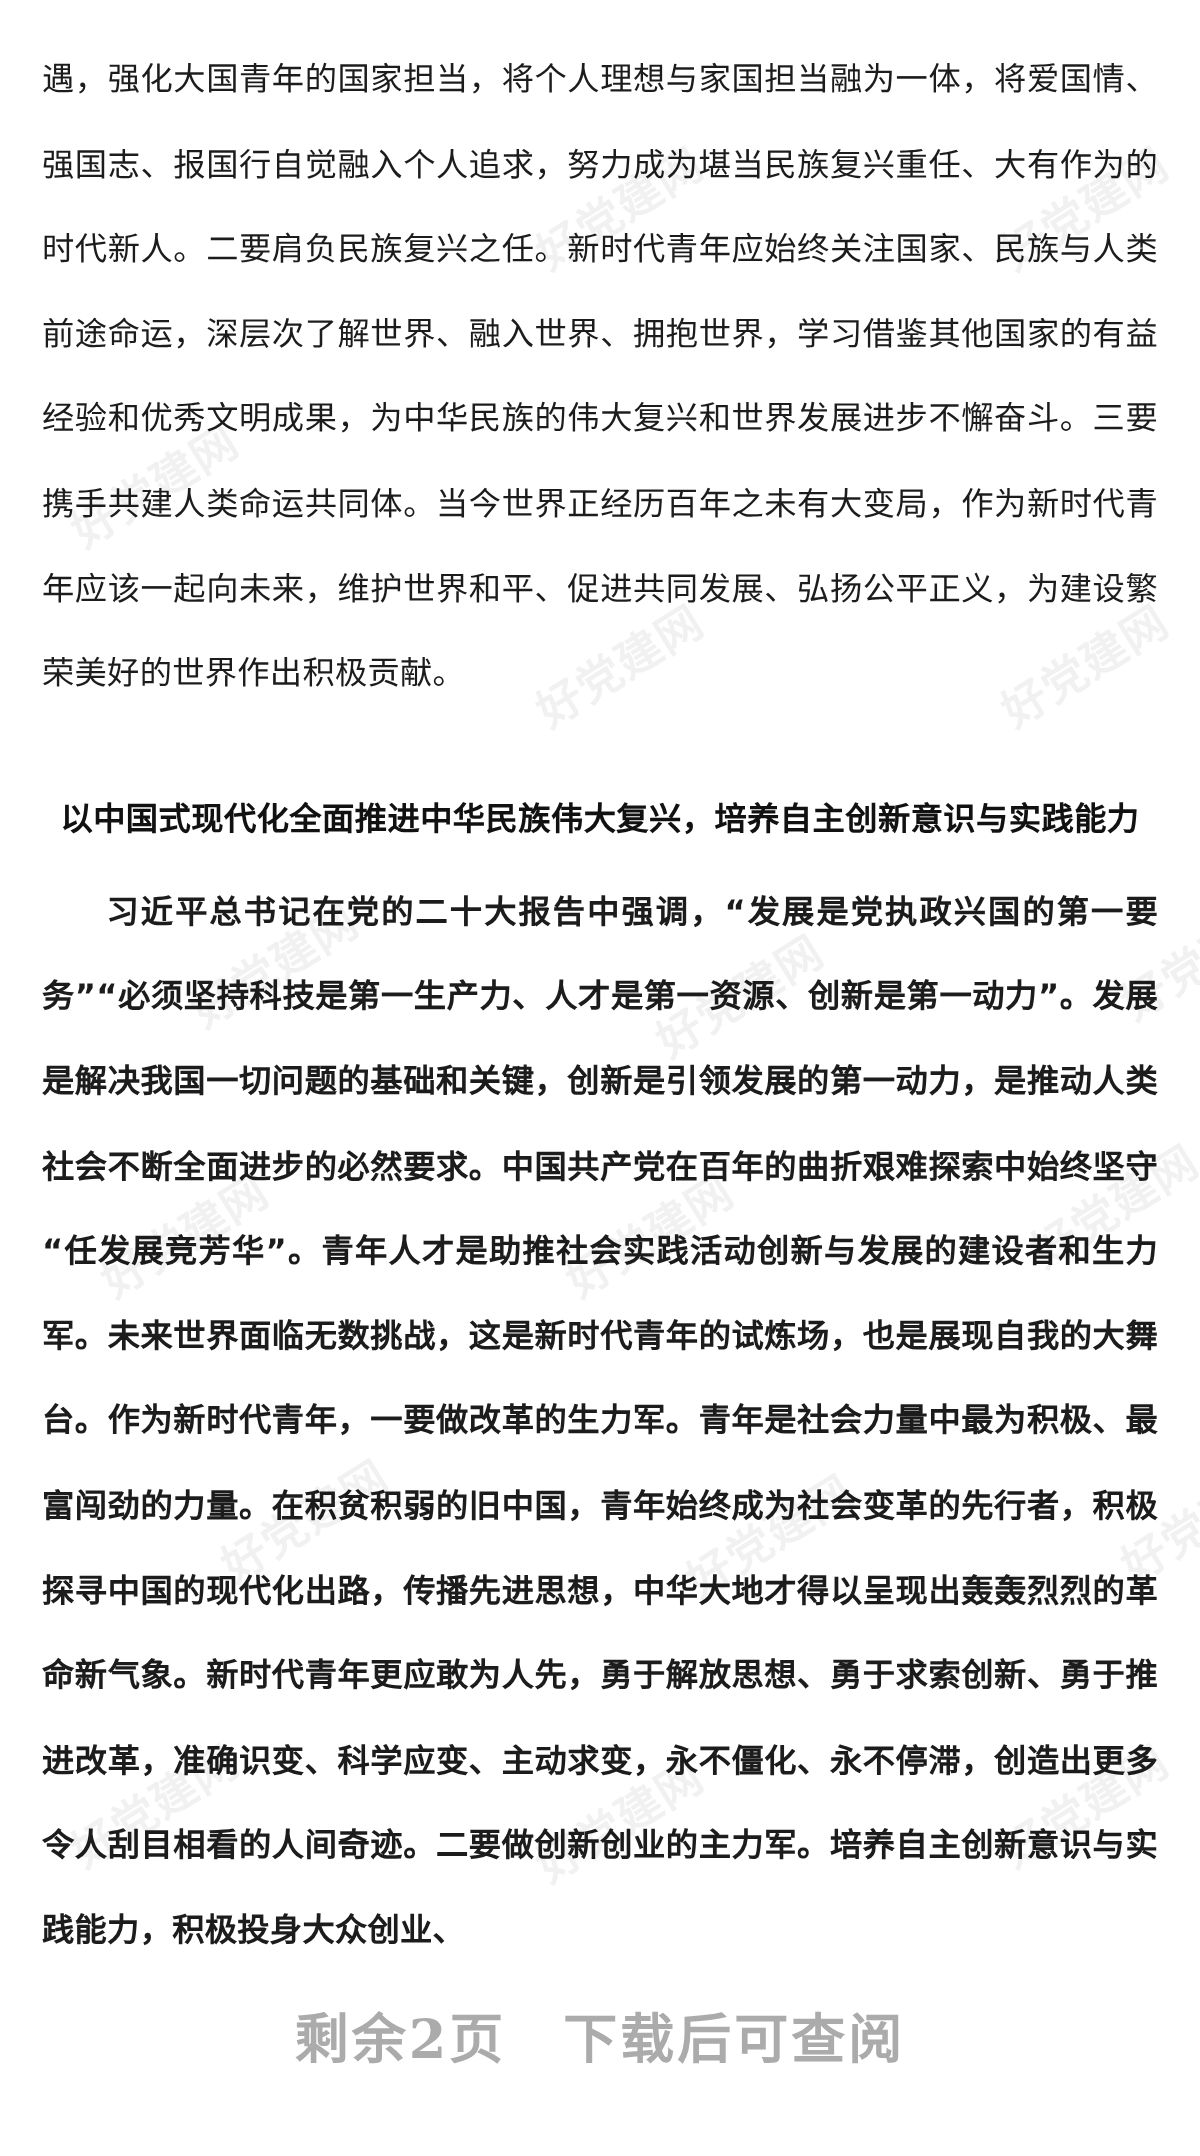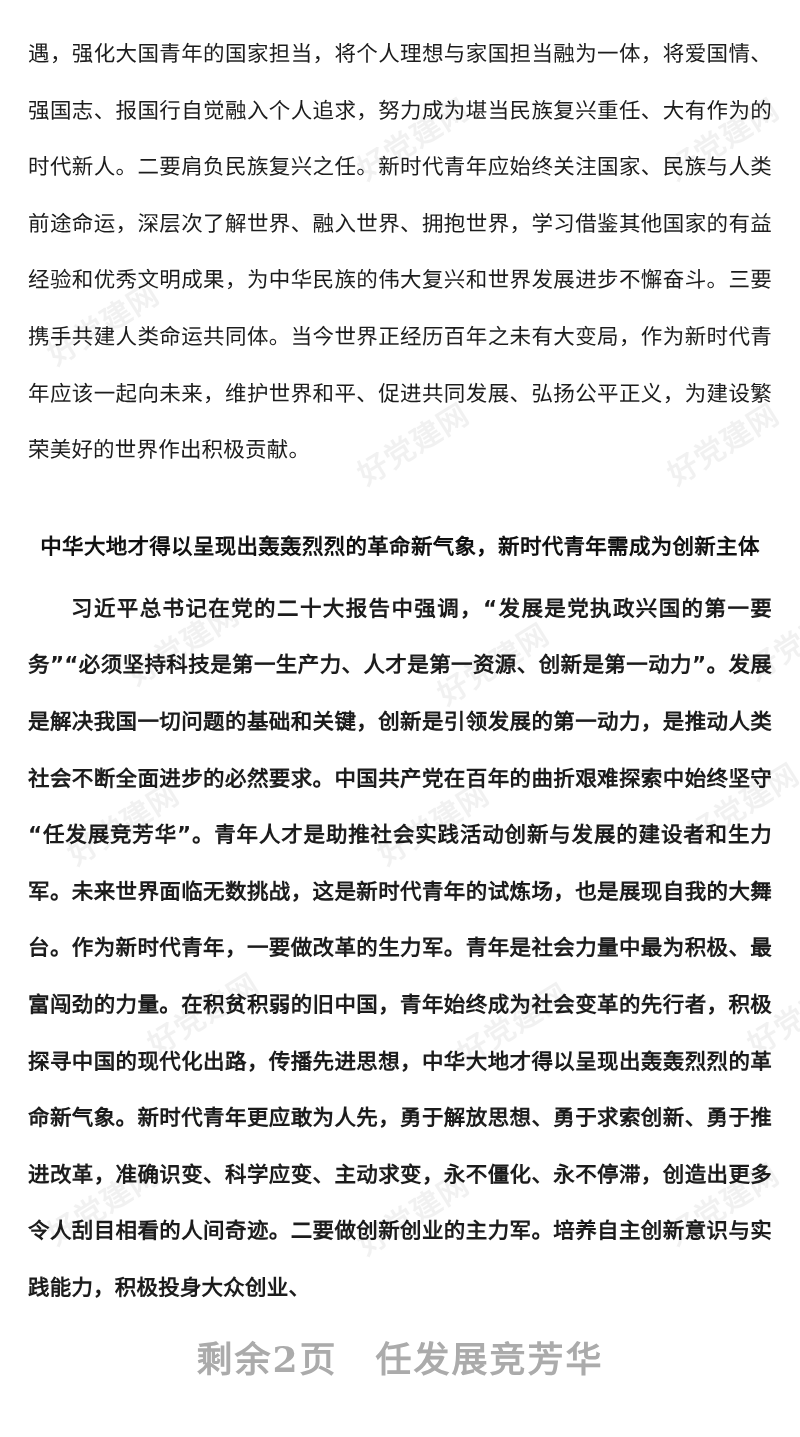--- a/index.html
+++ b/index.html
@@ -117,21 +117,21 @@
       <span class="watermark" style="left: 740px; top: 990px; transform: rotate(-32deg); color: rgba(0, 0, 0, 0.055);">好党建网</span>
       <span class="watermark" style="left: 40px; top: 1180px; transform: rotate(-32deg); color: rgba(0, 0, 0, 0.055);">好党建网</span>
       <span class="watermark" style="left: 350px; top: 1190px; transform: rotate(-32deg); color: rgba(0, 0, 0, 0.055);">好党建网</span>
       <span class="watermark" style="left: 660px; top: 1180px; transform: rotate(-32deg); color: rgba(0, 0, 0, 0.055);">好党建网</span>
     </div>
 
   <div class="doc-body">
 
     <p class="para first">遇，强化大国青年的国家担当，将个人理想与家国担当融为一体，将爱国情、强国志、报国行自觉融入个人追求，努力成为堪当民族复兴重任、大有作为的时代新人。二要肩负民族复兴之任。新时代青年应始终关注国家、民族与人类前途命运，深层次了解世界、融入世界、拥抱世界，学习借鉴其他国家的有益经验和优秀文明成果，为中华民族的伟大复兴和世界发展进步不懈奋斗。三要携手共建人类命运共同体。当今世界正经历百年之未有大变局，作为新时代青年应该一起向未来，维护世界和平、促进共同发展、弘扬公平正义，为建设繁荣美好的世界作出积极贡献。</p>
 
-    <h2 class="section-heading">中华大地才得以呈现出轰轰烈烈的革命新气象，新时代青年需成为创新主体</h2>
+    <h2 class="section-heading">以中国式现代化全面推进中华民族伟大复兴，培养自主创新意识与实践能力</h2>
 
     <p class="para indent">习近平总书记在党的二十大报告中强调，“发展是党执政兴国的第一要务”“必须坚持科技是第一生产力、人才是第一资源、创新是第一动力”。发展是解决我国一切问题的基础和关键，创新是引领发展的第一动力，是推动人类社会不断全面进步的必然要求。中国共产党在百年的曲折艰难探索中始终坚守“任发展竞芳华”。青年人才是助推社会实践活动创新与发展的建设者和生力军。未来世界面临无数挑战，这是新时代青年的试炼场，也是展现自我的大舞台。作为新时代青年，一要做改革的生力军。青年是社会力量中最为积极、最富闯劲的力量。在积贫积弱的旧中国，青年始终成为社会变革的先行者，积极探寻中国的现代化出路，传播先进思想，中华大地才得以呈现出轰轰烈烈的革命新气象。新时代青年更应敢为人先，勇于解放思想、勇于求索创新、勇于推进改革，准确识变、科学应变、主动求变，永不僵化、永不停滞，创造出更多令人刮目相看的人间奇迹。二要做创新创业的主力军。培养自主创新意识与实践能力，积极投身大众创业、</p>
 
   </div>
 
-  <div class="footer-notice">剩余2页　任发展竞芳华</div>
+  <div class="footer-notice">剩余2页　下载后可查阅</div>
 
 </div>
 
 </body></html>

